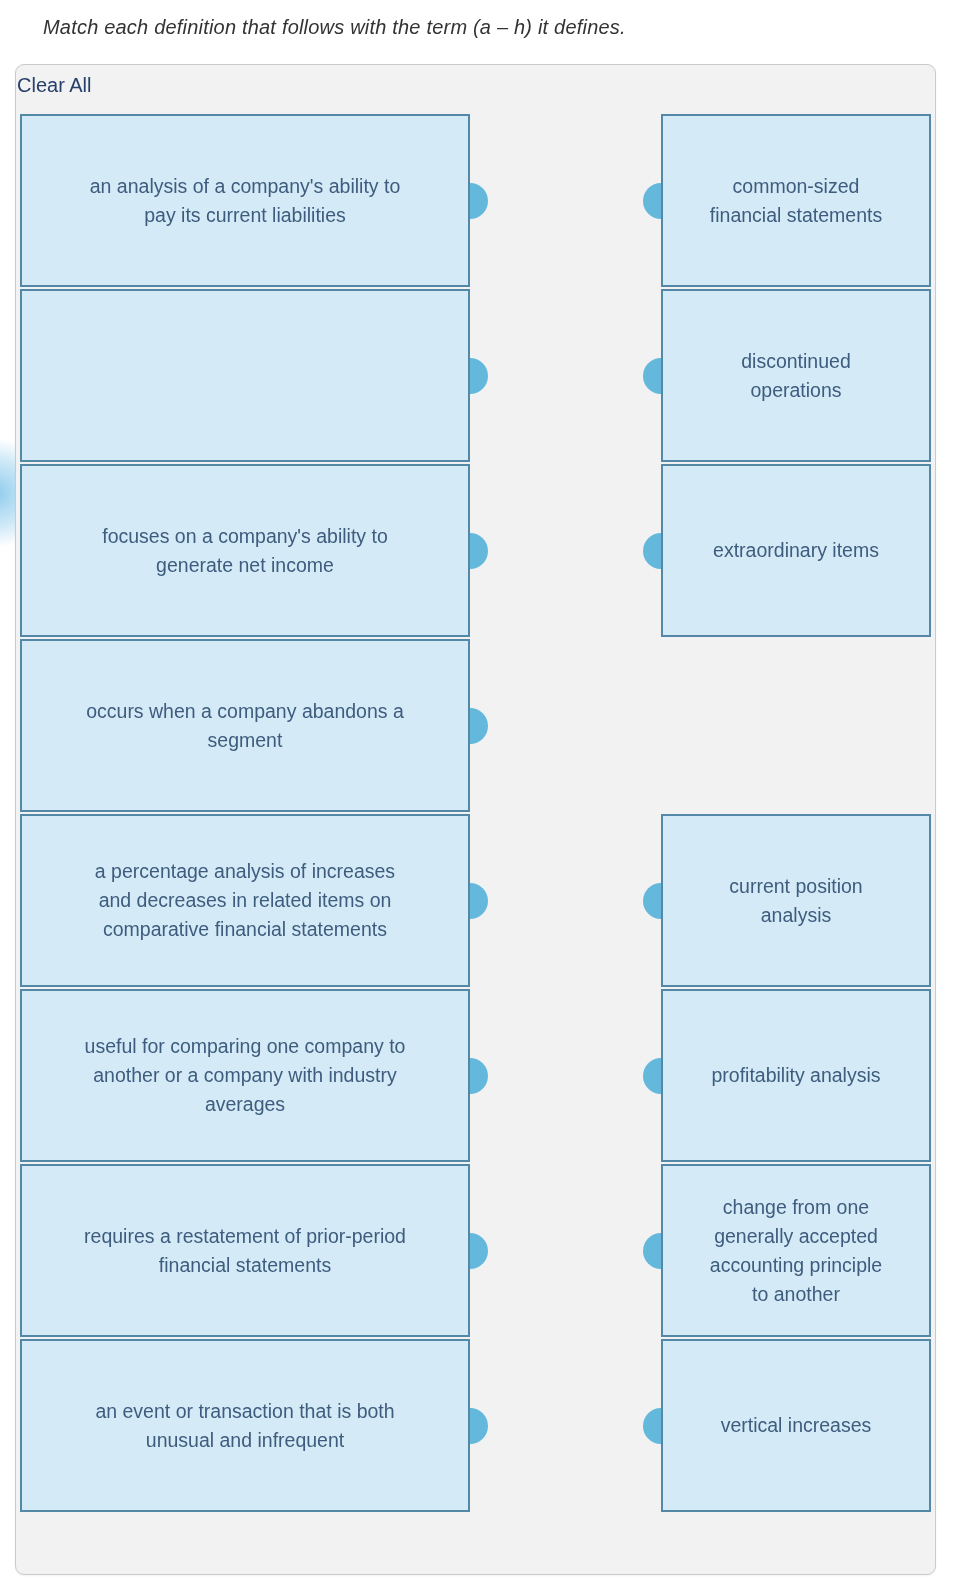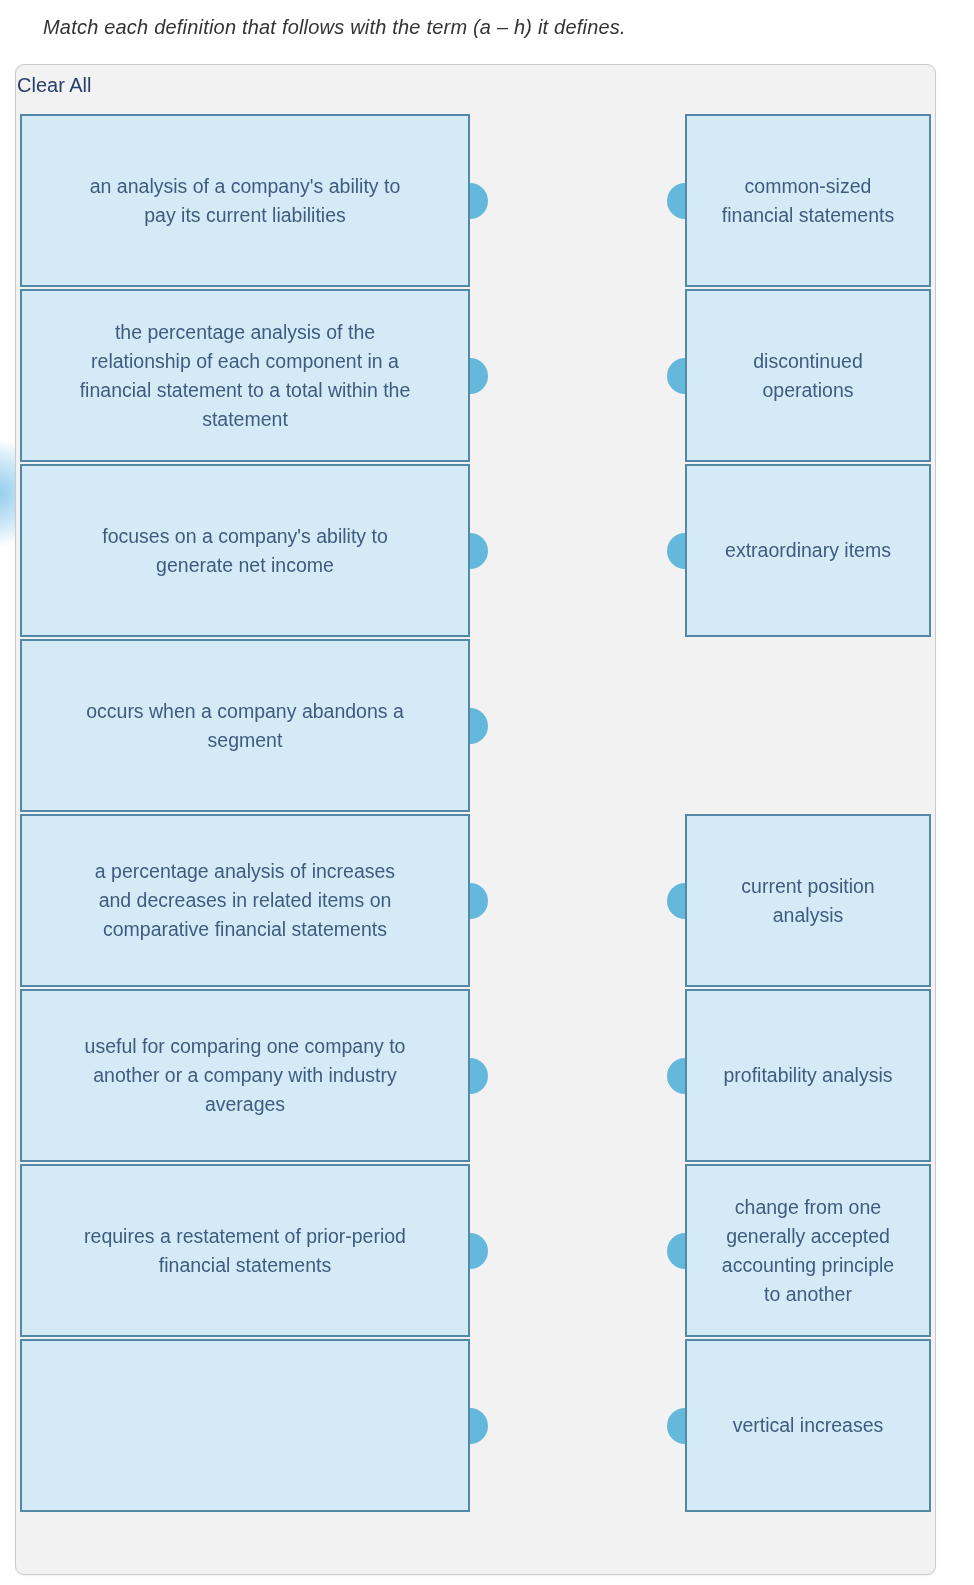--- a/index.html
+++ b/index.html
@@ -71,21 +71,21 @@
     display: flex;
     align-items: center;
     justify-content: center;
     color: #3e5c7e;
     font-size: 19.5px;
     line-height: 29px;
     text-align: center;
     cursor: pointer;
   }
   .card-left  { width: 450px; }
-  .card-right { width: 246px; }
+  .card-right { width: 270px; }
   .card-text {
     white-space: pre-line;
     padding: 0 8px;
   }
   .connector {
     position: absolute;
     top: 50%;
     transform: translateY(-50%);
     width: 18px; height: 36px;
     background: #63b8dc;
@@ -119,24 +119,20 @@
       </div>
       <div class="card card-right">
         <span class="connector connector-left"></span>
         <span class="card-text">common-sized
 financial statements</span>
       </div>
     </div>
 
     <div class="match-row">
       <div class="card card-left">
-        <span class="card-text">the percentage analysis of the
-relationship of each component in a
-financial statement to a total within the
-statement</span>
         <span class="connector connector-right"></span>
       </div>
       <div class="card card-right">
         <span class="connector connector-left"></span>
         <span class="card-text">discontinued
 operations</span>
       </div>
     </div>
 
     <div class="match-row">
@@ -196,20 +192,22 @@
         <span class="connector connector-left"></span>
         <span class="card-text">change from one
 generally accepted
 accounting principle
 to another</span>
       </div>
     </div>
 
     <div class="match-row">
       <div class="card card-left">
+        <span class="card-text">an event or transaction that is both
+unusual and infrequent</span>
         <span class="connector connector-right"></span>
       </div>
       <div class="card card-right">
         <span class="connector connector-left"></span>
         <span class="card-text">vertical increases</span>
       </div>
     </div>
 
   </div>
 </div>

